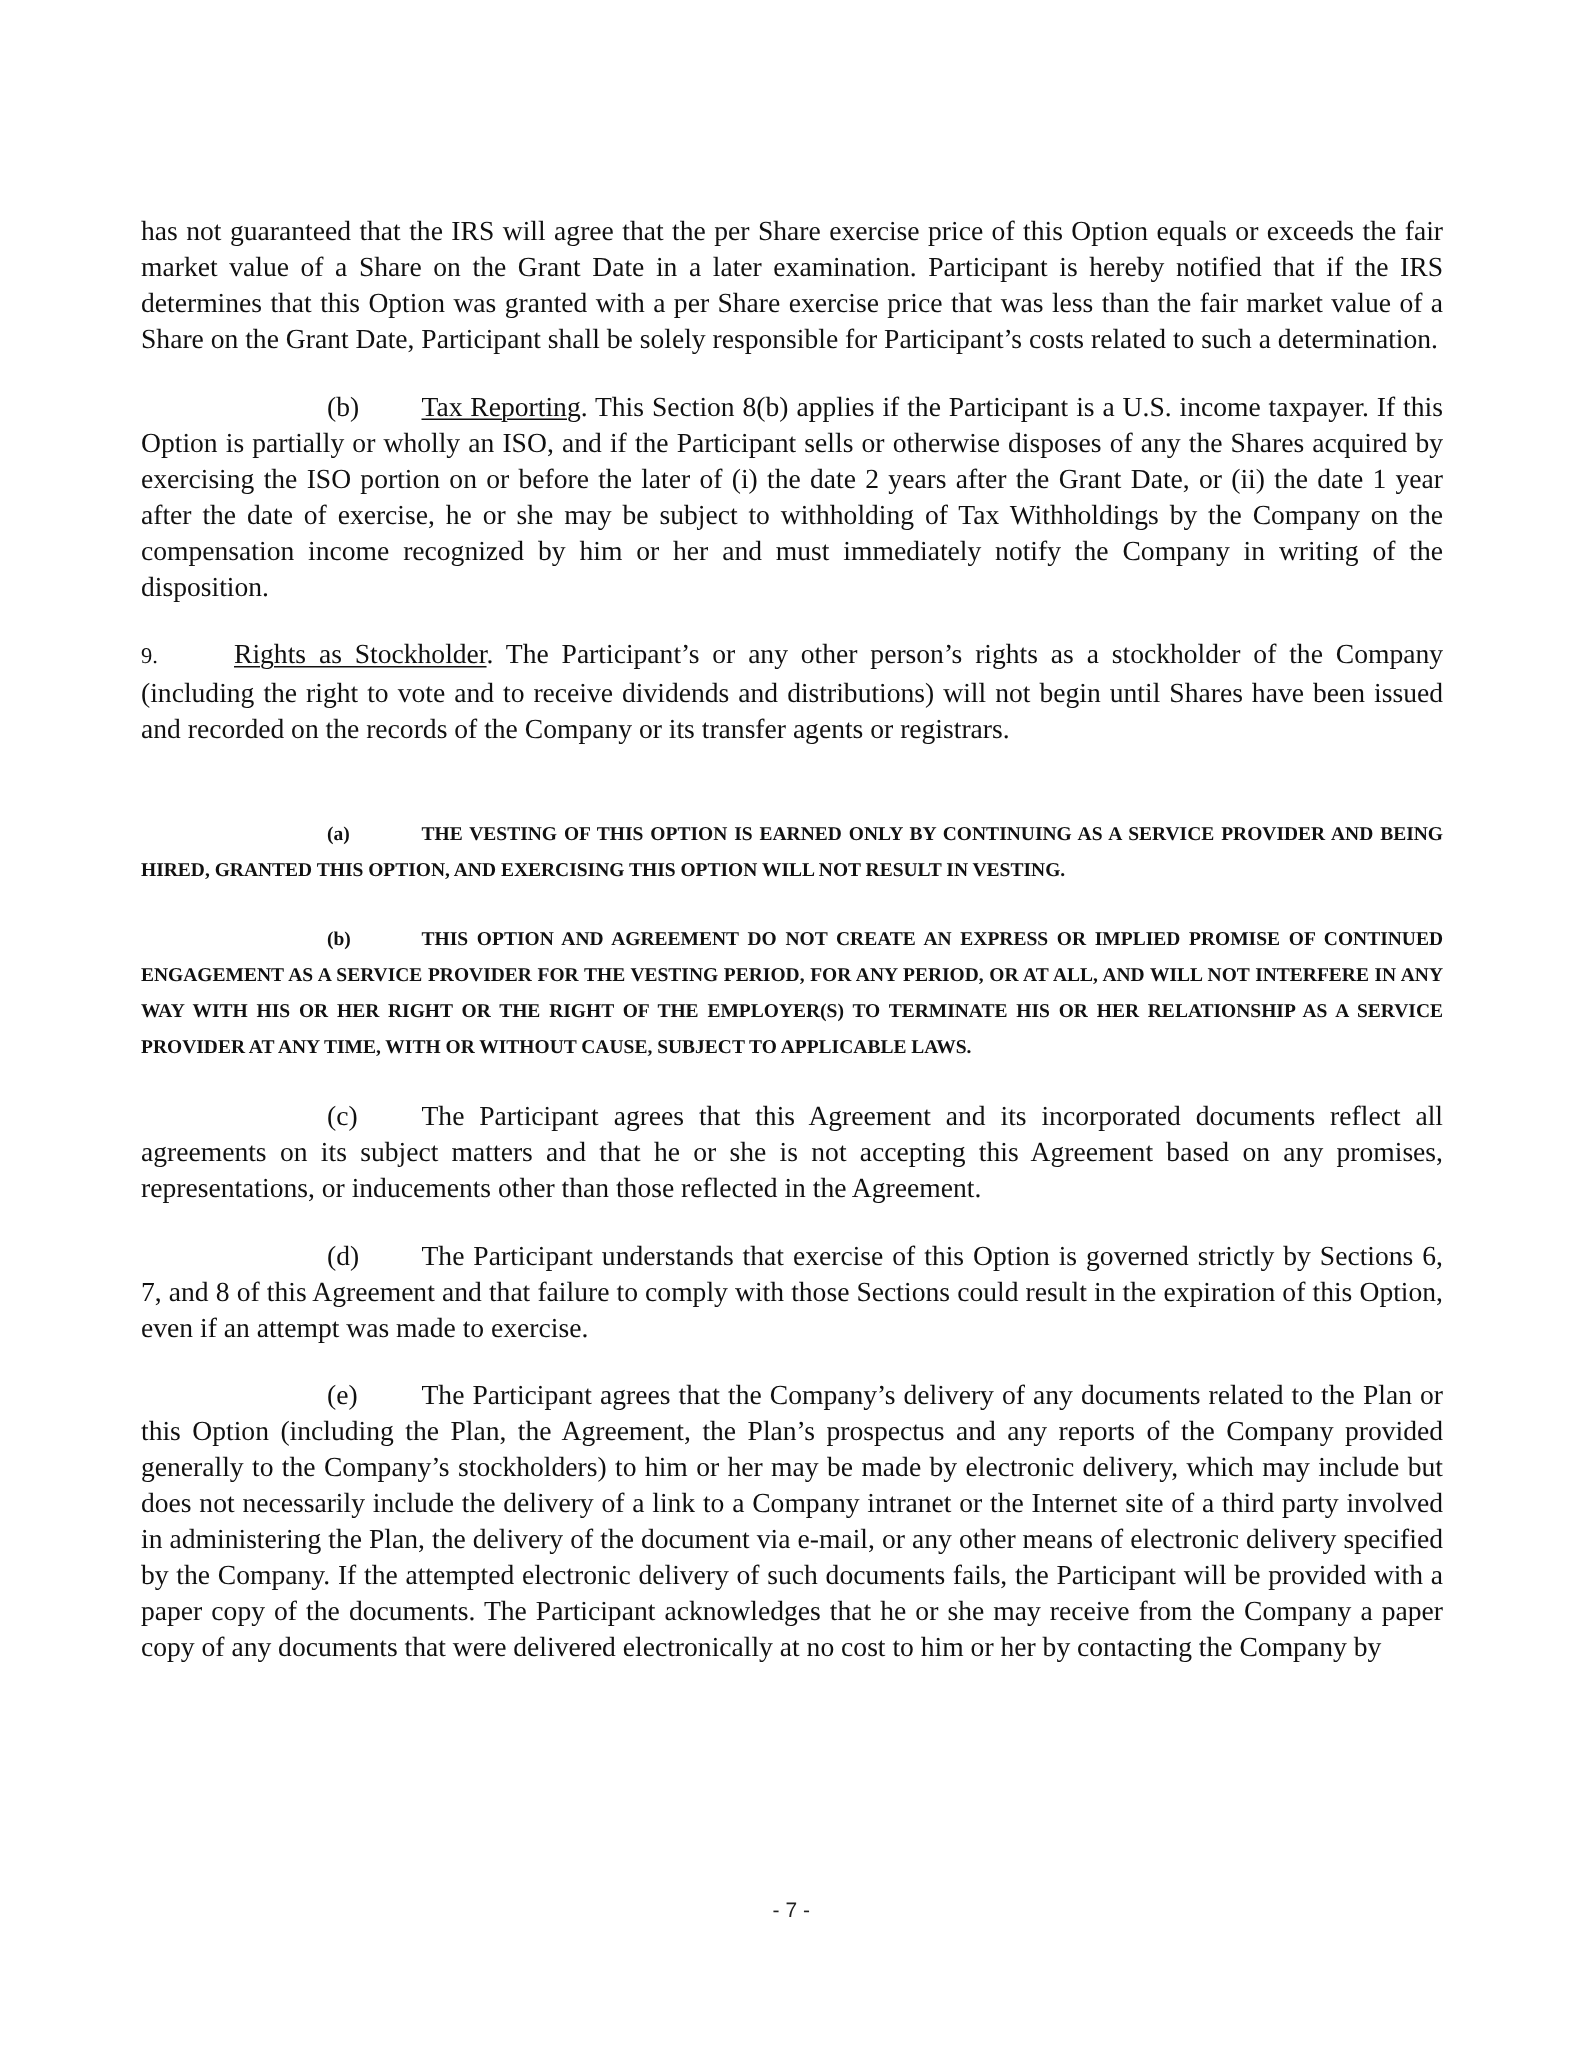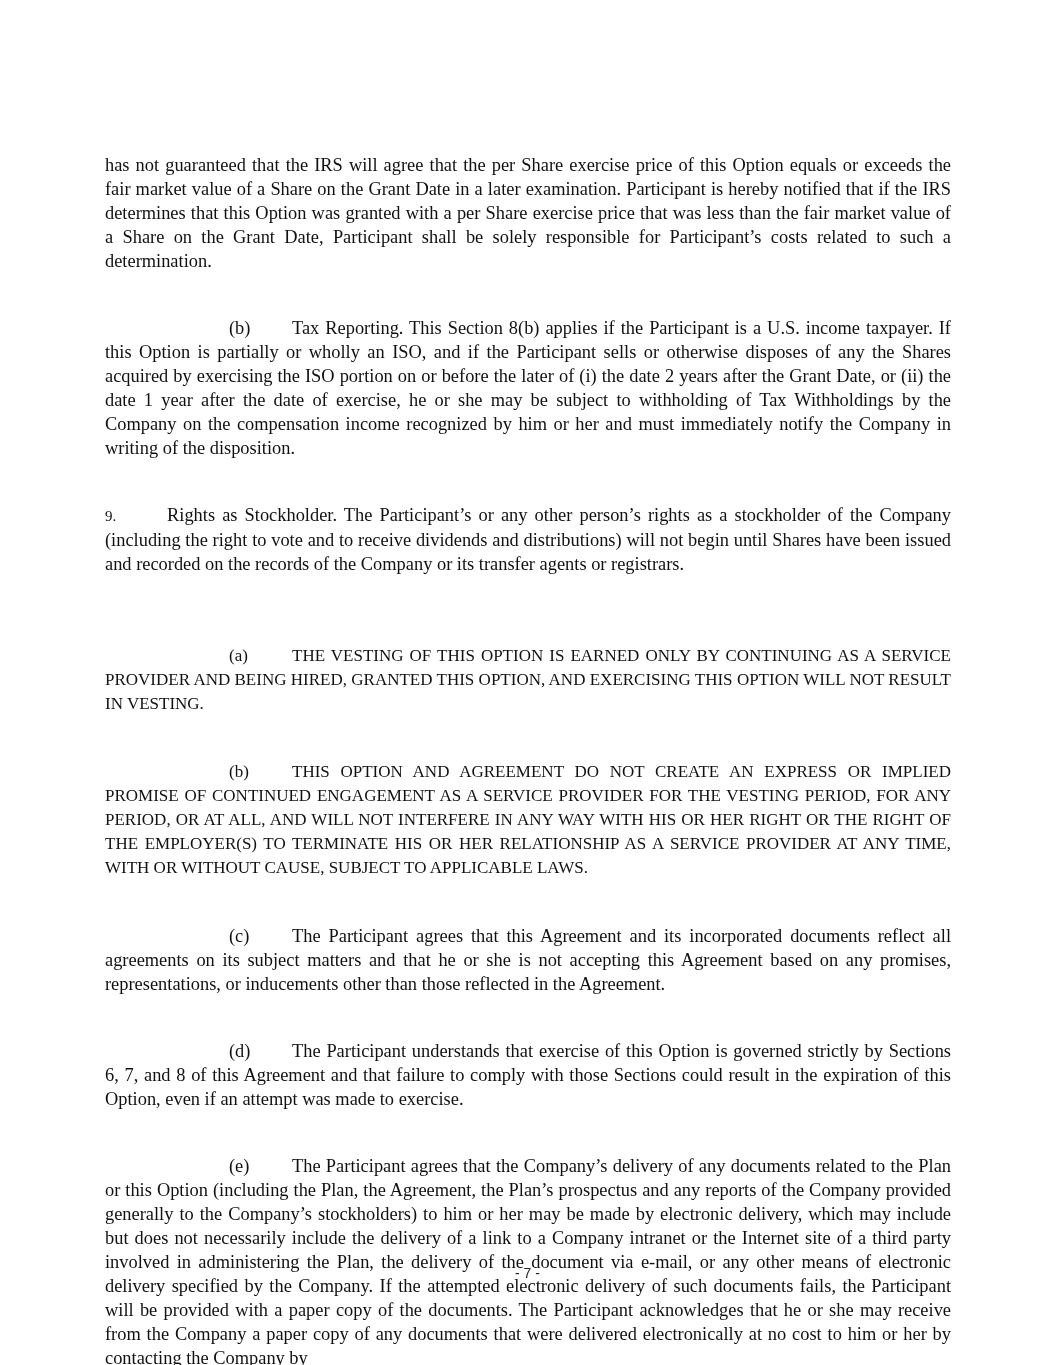--- a/index.html
+++ b/index.html
@@ -18,44 +18,46 @@
     .page {
       position: absolute;
       left: 93px;
       top: 141px;
       width: 870px;
     }
     .para {
       font-size: 18.4px;
       line-height: 24px;
       text-align: justify;
-      margin: 12px;
+      margin: 1px;
     }
     .gap { height: 19px; }
     .gap-lg { height: 19px; }
     .indent-sub {
       display: inline-block;
       width: 124px;
     }
     .marker {
       display: inline-block;
       width: 63px;
     }
     .sec-num {
       display: inline-block;
       width: 62px;
       font-size: 15px;
     }
     .u {
+      text-decoration: underline;
       text-underline-offset: 2px;
       text-decoration-thickness: 1px;
     }
     .caps {
-      font-size: 17px;
+      font-size: 13px;
       letter-spacing: 0px;
+      font-weight: bold;
     }
     .page-number {
       position: absolute;
       top: 1265px;
       left: 0;
       width: 1055px;
       text-align: center;
       font-family: "Liberation Sans", "DejaVu Sans", sans-serif;
       font-size: 14px;
       color: #222;

